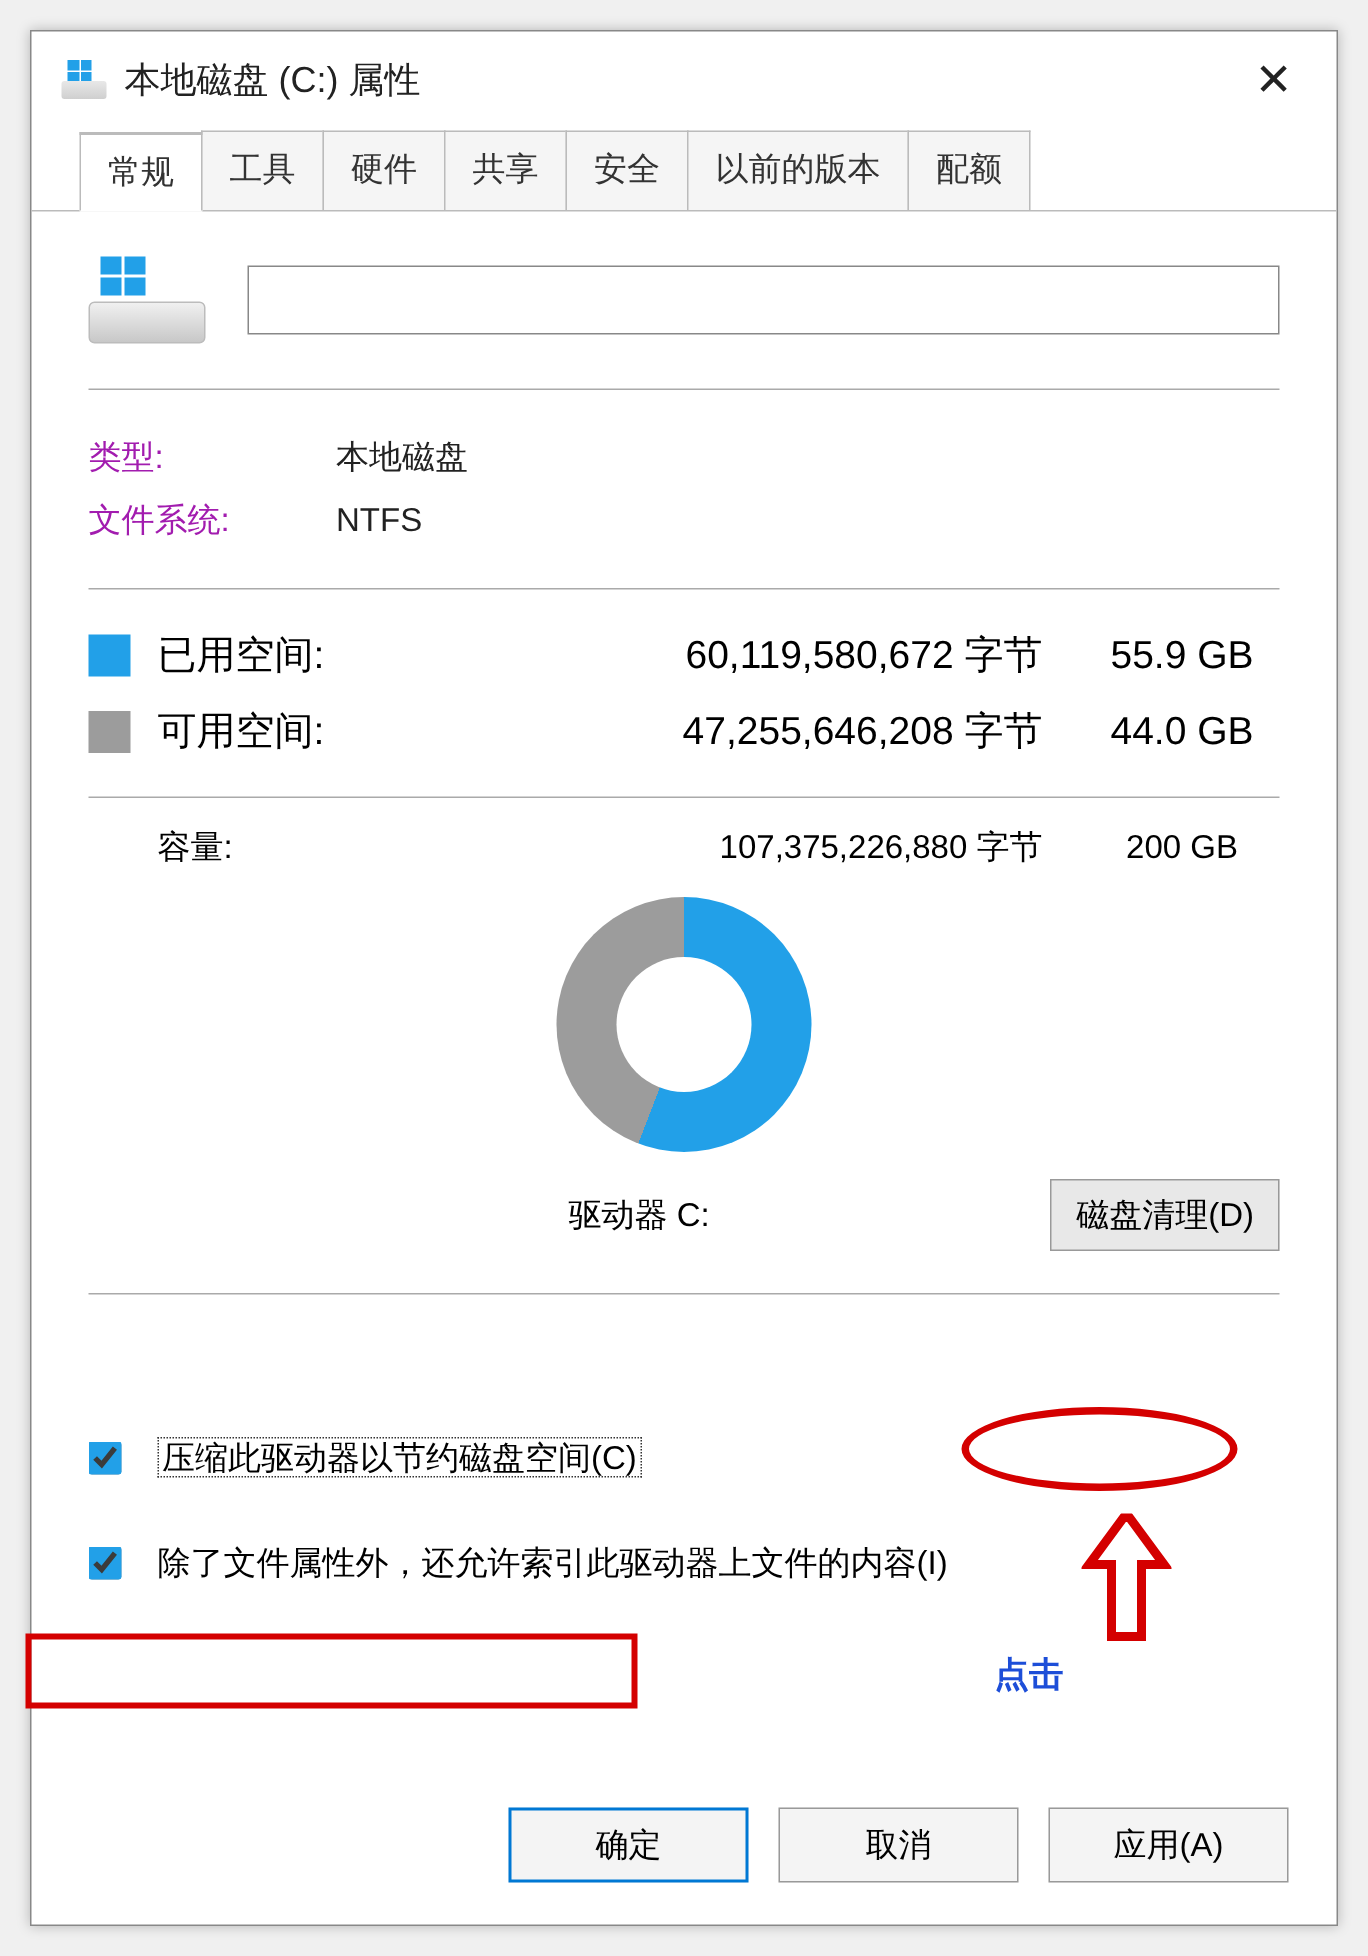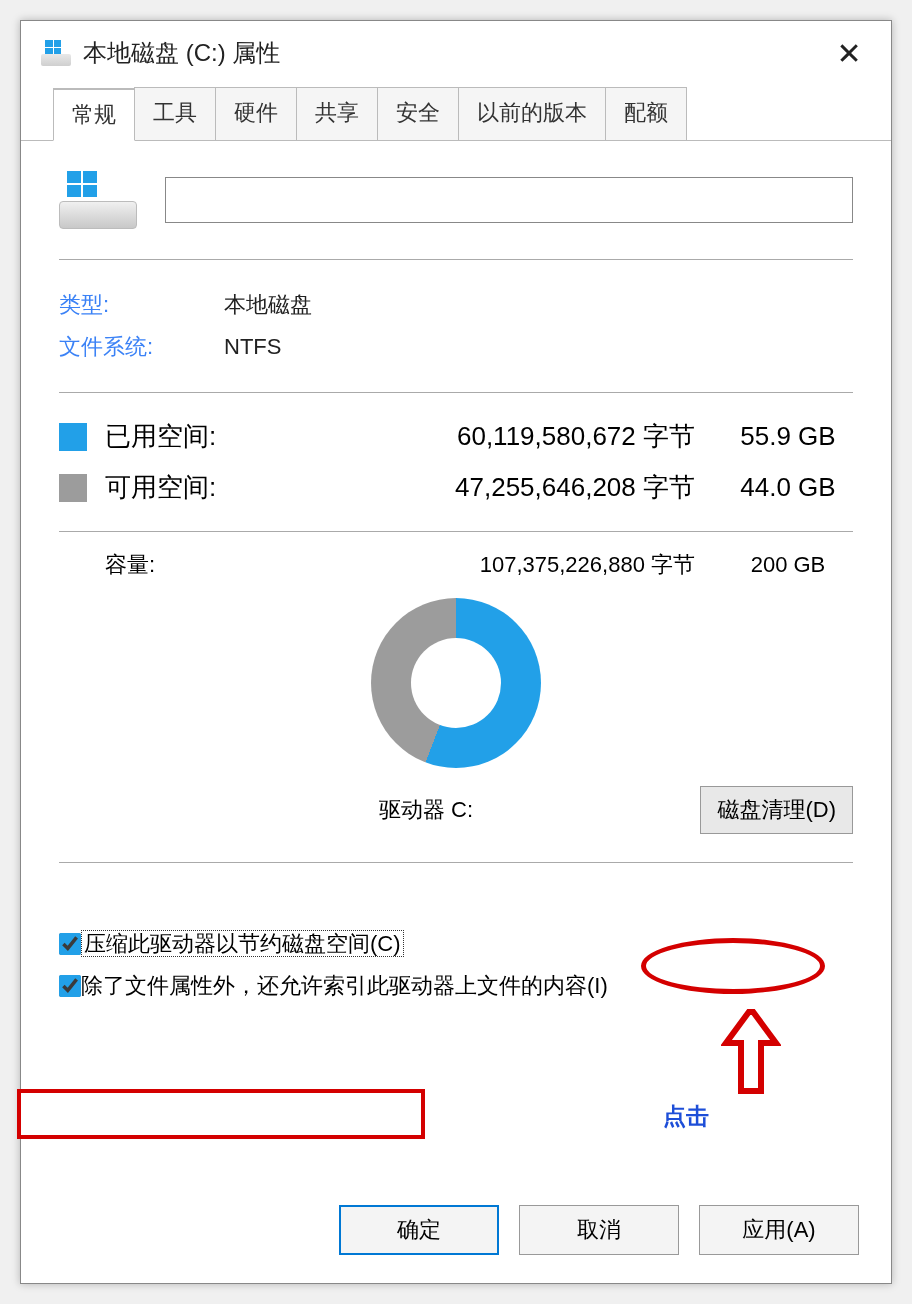--- a/index.html
+++ b/index.html
@@ -143,21 +143,21 @@
 }
 .info-section {
   padding: 24px 0;
 }
 .info-row {
   display: flex;
   font-size: 22px;
   padding: 6px 0;
   align-items: center;
 }
-.info-label { width: 165px; color: #3b82f6; }
+.info-label { width: 165px; color: #a21caf; }
 .info-value { color: #222; }
 .space-section {
   padding: 18px 0;
 }
 .space-row {
   display: flex;
   align-items: center;
   font-size: 26px;
   padding: 8px 0;
 }
@@ -215,21 +215,22 @@
   background: #e8e8e8;
   border: 1px solid #999;
   cursor: pointer;
   position: relative;
 }
 .checkbox-row {
   display: flex;
   align-items: center;
   font-size: 22px;
   padding: 6px 0;
-  gap: 0;
+  gap: 24px;
+  margin-top: 28px;
 }
 .checkbox-row input[type="checkbox"] {
   width: 22px;
   height: 22px;
   accent-color: #22a0e8;
   cursor: pointer;
 }
 .checkbox-row label { cursor: pointer; }
 .dotted-focus {
   border: 1px dotted #333;

